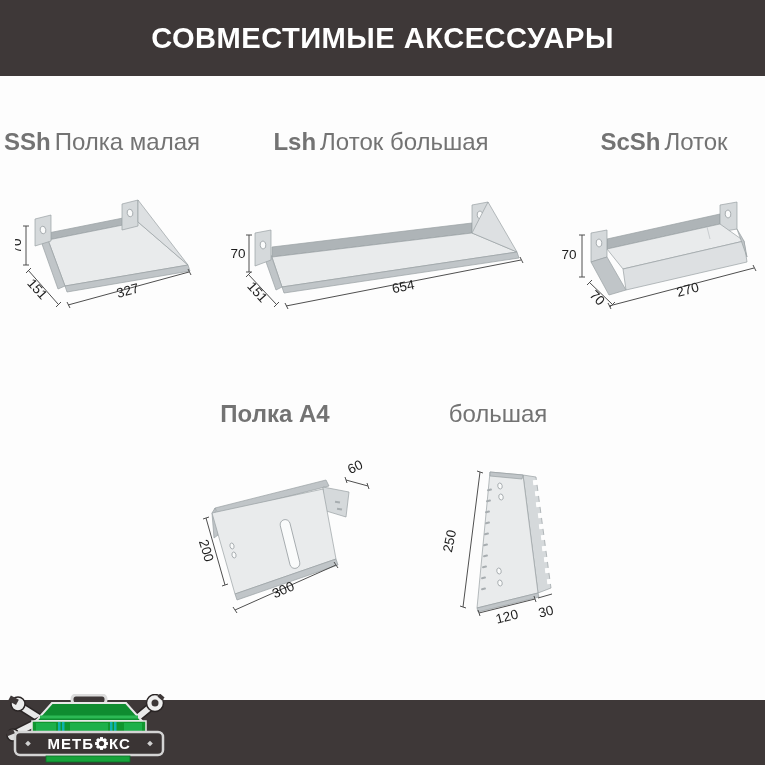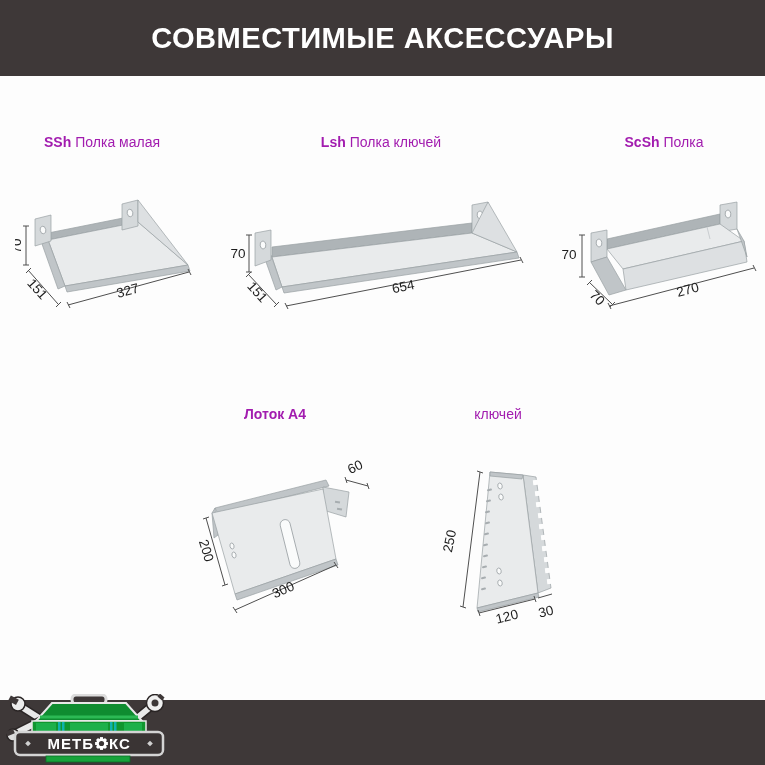--- a/index.html
+++ b/index.html
@@ -9,21 +9,21 @@
 
   
   .topbar{position:absolute;left:0;top:0;width:765px;height:76px;background:#3e3838;
           display:flex;align-items:center;justify-content:center;}
   .topbar h1{margin:0;color:#fff;font-size:30px;font-weight:bold;letter-spacing:.5px;
              transform:scaleX(.97);white-space:nowrap;}
   .botbar{position:absolute;left:0;top:700px;width:765px;height:65px;background:#3e3838;}
 
   
   .plabel{position:absolute;transform:translateX(-50%);text-align:left;
-          font-size:14px;color:#a21caf;line-height:22px;white-space:nowrap;}
+          font-size:24px;color:#737373;line-height:22px;white-space:nowrap;}
   .plabel .b{font-weight:bold;margin-right:4px;}
 
   
   .drw{position:absolute;}
   .metal-light{fill:#e9ebec;stroke:#9aa1a4;stroke-width:.7}
   .metal-mid{fill:#d5d9db;stroke:#9aa1a4;stroke-width:.7}
   .metal-mid2{fill:#dde0e2;stroke:#9aa1a4;stroke-width:.7}
   .metal-dark{fill:#c0c5c8;stroke:#9aa1a4;stroke-width:.7}
   .metal-band{fill:#aeb4b7;stroke:#9aa1a4;stroke-width:.7}
   .hole{fill:#fafbfb;stroke:#8f969a;stroke-width:.7}
@@ -44,25 +44,25 @@
 
   <div class="topbar">
     <h1>СОВМЕСТИМЫЕ АКСЕССУАРЫ</h1>
   </div>
 
   <div class="plabel" style="left:102px;top:131px">
     <div><span class="b">SSh</span><span>Полка малая</span></div>
     <div></div>
   </div>
   <div class="plabel" style="left:381px;top:131px">
-    <div><span class="b">Lsh</span><span>Полка ключей</span></div>
+    <div><span class="b">Lsh</span><span>Лоток большая</span></div>
     <div></div>
   </div>
   <div class="plabel" style="left:664px;top:131px">
-    <div><span class="b">ScSh</span><span>Полка</span></div>
+    <div><span class="b">ScSh</span><span>Лоток</span></div>
   </div>
 
   <svg class="drw" style="left:15px;top:192px" width="185" height="122" viewBox="0 0 185 122">
     <polygon class="metal-band" points="33,41 123,23 123,30 33,48"></polygon>
     <polygon class="metal-light" points="33,48 123,30 173,73 50,94"></polygon>
     <polygon class="metal-dark" points="33,48 50,94 43,97 27,52"></polygon>
     <polygon class="metal-mid" points="20,27 36,23 36,49 20,54"></polygon>
     <ellipse class="hole" cx="28" cy="38" rx="2.8" ry="3.8" transform="rotate(-12 28 38)"></ellipse>
     <polygon class="metal-mid" points="107,12 123,8 123,34 107,38"></polygon>
     <ellipse class="hole" cx="115" cy="21" rx="2.8" ry="3.8" transform="rotate(-12 115 21)"></ellipse>
@@ -143,25 +143,25 @@
     </g>
     <g>
       <line class="dim" x1="51" y1="111" x2="196" y2="73"></line>
       <line class="dim" x1="50" y1="108" x2="53" y2="114"></line>
         <line class="dim" x1="195" y1="70" x2="198" y2="76"></line>
       <text class="dimtxt" transform="translate(131 99) rotate(-15)">270</text>
     </g>
   </svg>
 
   <div class="plabel" style="left:277px;top:403px">
-    <div><span class="b">Лоток А4</span><span></span></div>
+    <div><span class="b">Полка А4</span><span></span></div>
     <div></div>
   </div>
   <div class="plabel" style="left:498px;top:403px">
-    <div>ключей</div>
+    <div>большая</div>
   </div>
 
   <svg class="drw" style="left:180px;top:445px" width="220" height="180" viewBox="0 0 220 180">
     <polygon class="metal-dark" points="35,63 146,35 149,41 38,69"></polygon>
     <polygon class="metal-mid" points="143,42 169,47 166,72 143,65"></polygon>
     <rect class="slotdark" x="155" y="56" width="5" height="2" transform="rotate(8 157 57)"></rect>
     <rect class="slotdark" x="157" y="63" width="5" height="2" transform="rotate(8 159 64)"></rect>
     <polygon class="metal-dark" points="32,68 35,63 38,90 34,93"></polygon>
     <polygon class="metal-light" points="32,68 143,44 156,114 55,149"></polygon>
     <rect class="hole" x="105" y="74" width="10" height="50" rx="5" transform="rotate(-14 110 99)"></rect>

